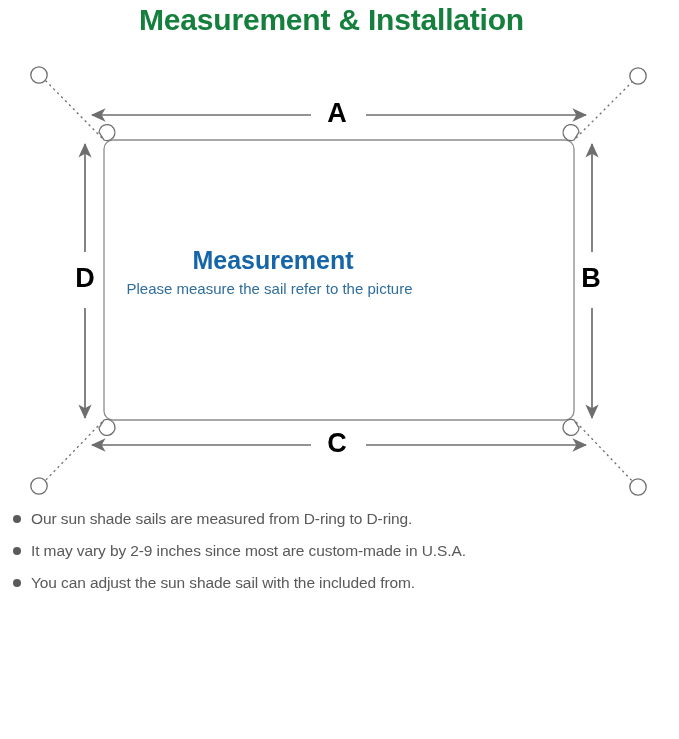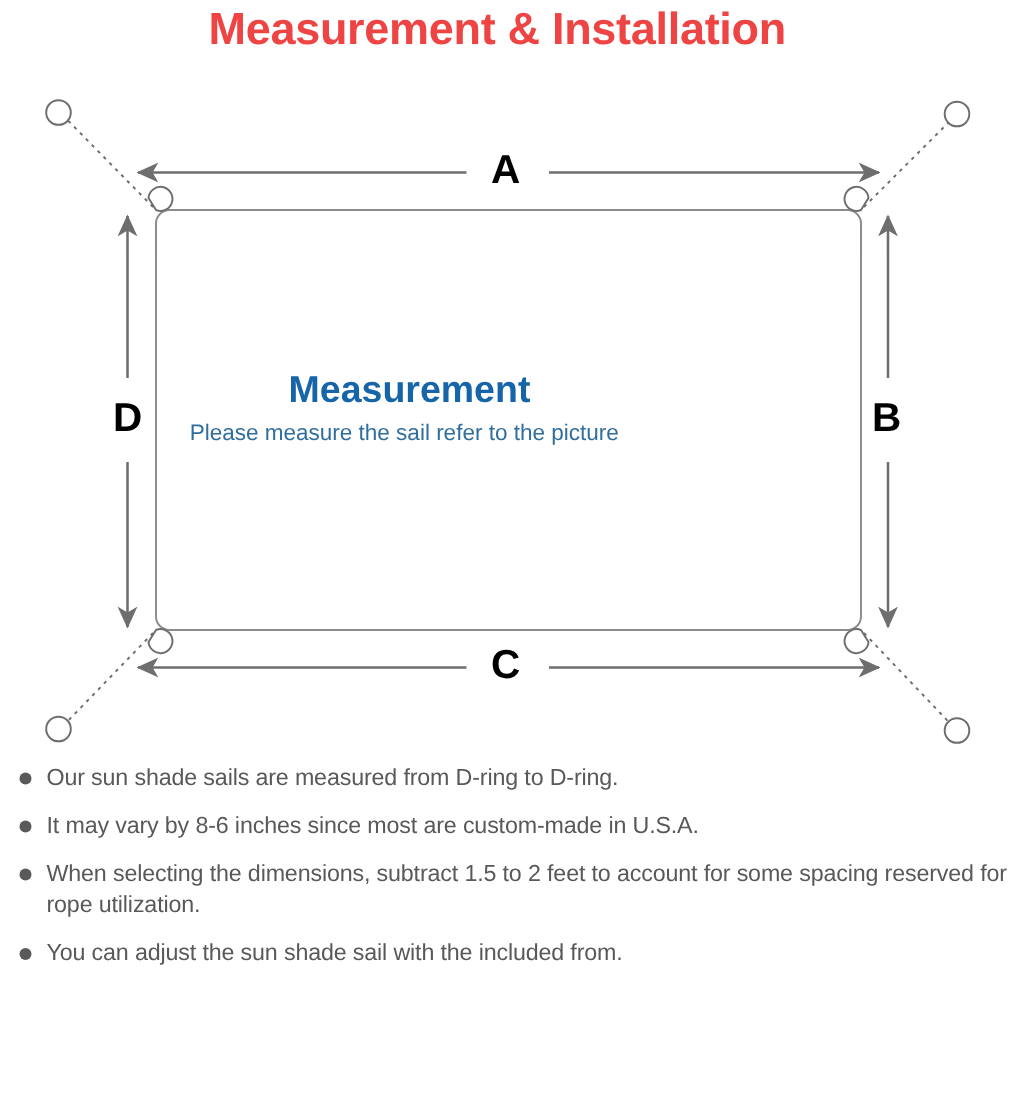--- a/index.html
+++ b/index.html
@@ -19,21 +19,21 @@
   
   .page-title {
     position: absolute;
     left: 0;
     top: 0;
     width: 663px;
     text-align: center;
     font-size: 30px;
     font-weight: bold;
     letter-spacing: -0.2px;
-    color: #ef4444;
+    color: #15803d;
     line-height: 40px;
     font-family: "Liberation Sans", "DejaVu Sans", sans-serif;
   }
 
   
   .diagram {
     position: absolute;
     left: 0;
     top: 44px;
     width: 679px;
@@ -167,23 +167,19 @@
   <div class="dim-label dim-d">D</div>
 </div>
 
 <div class="notes">
   <div class="note">
     <span class="bullet"></span>
     <span>Our sun shade sails are measured from D-ring to D-ring.</span>
   </div>
   <div class="note">
     <span class="bullet"></span>
-    <span>It may vary by 8-6 inches since most are custom-made in U.S.A.</span>
-  </div>
-  <div class="note">
-    <span class="bullet"></span>
-    <span>When selecting the dimensions, subtract 1.5 to 2 feet to account for some spacing reserved for rope utilization.</span>
+    <span>It may vary by 2-9 inches since most are custom-made in U.S.A.</span>
   </div>
   <div class="note">
     <span class="bullet"></span>
     <span>You can adjust the sun shade sail with the included from.</span>
   </div>
 </div>
 
 </body></html>

